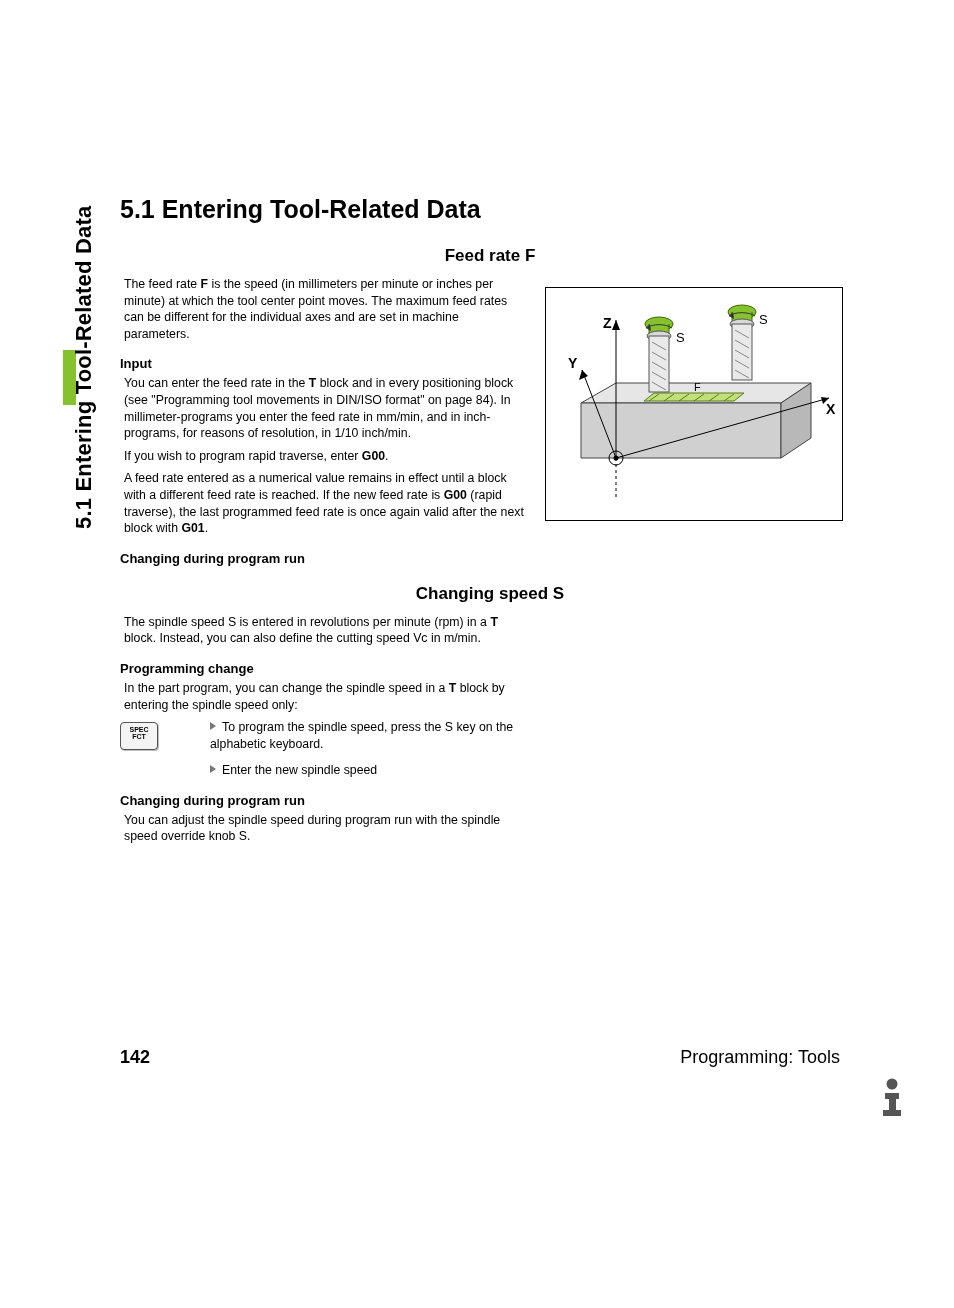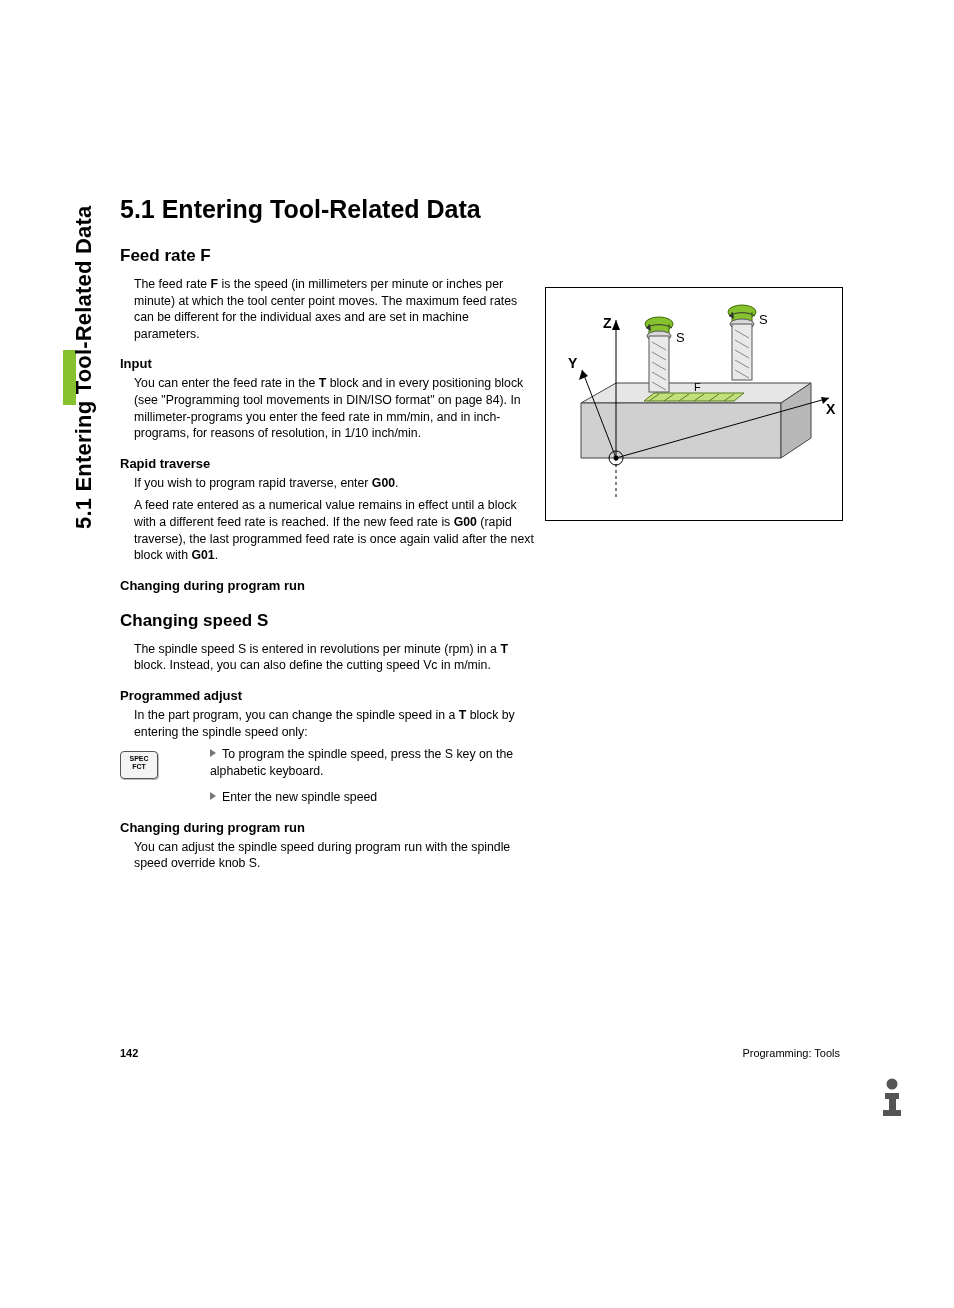--- a/index.html
+++ b/index.html
@@ -47,40 +47,41 @@
   }
   h1.section-title {
     font-size: 25px;
     font-weight: 700;
     margin: 0 0 22px 0;
   }
   h2.subsection {
     font-size: 17px;
     font-weight: 700;
     margin: 18px 0 10px 0;
+    text-align: center;
   }
   h3.para-head {
     font-size: 13px;
     font-weight: 700;
     margin: 14px 0 4px 0;
   }
   p.body {
     font-size: 12.3px;
     line-height: 1.35;
-    margin: 0 0 6px 14px;
+    margin: 0 0 6px 4px;
     max-width: 400px;
   }
   .bold { font-weight: 700; }
   .steps {
     margin: 6px 0 0 0;
     max-width: 400px;
   }
   .step-row {
     display: flex;
-    align-items: flex-end;
+    align-items: center;
     margin-bottom: 10px;
   }
   .step-row .key-col {
     width: 90px;
     flex: 0 0 90px;
   }
   .step-row .txt-col {
     flex: 1;
     font-size: 12.3px;
     line-height: 1.35;
@@ -116,21 +117,21 @@
     width: 296px;
     height: 232px;
     border: 1px solid #000;
   }
   .figure svg { display: block; }
   .footer {
     position: absolute;
     left: 120px;
     top: 1047px;
     width: 720px;
-    font-size: 11px;
+    font-size: 18px;
   }
   .footer .page-num { font-weight: 700; }
   .footer .chapter { float: right; margin-left: 32px; }
   .info-icon {
     position: absolute;
     right: 40px;
     bottom: 190px;
     width: 44px;
     height: 44px;
   }
@@ -152,38 +153,37 @@
 
   <p class="body">
     <span>The feed rate </span><span class="bold">F</span><span> is the speed (in millimeters per minute or inches per minute) at which the tool center point moves. The maximum feed rates can be different for the individual axes and are set in machine parameters.</span>
   </p>
 
   <h3 class="para-head">Input</h3>
   <p class="body">
     <span>You can enter the feed rate in the </span><span class="bold">T</span><span> block and in every positioning block (see "Programming tool movements in DIN/ISO format" on page 84). In millimeter-programs you enter the feed rate in mm/min, and in inch-programs, for reasons of resolution, in 1/10 inch/min.</span>
   </p>
 
-  <h3 class="para-head">Rapid traverse</h3>
   <p class="body">
     <span>If you wish to program rapid traverse, enter </span><span class="bold">G00</span><span>.</span>
   </p>
 
   <p class="body">
     <span>A feed rate entered as a numerical value remains in effect until a block with a different feed rate is reached. If the new feed rate is </span><span class="bold">G00</span><span> (rapid traverse), the last programmed feed rate is once again valid after the next block with </span><span class="bold">G01</span><span>.</span>
   </p>
 
   <h3 class="para-head">Changing during program run</h3>
 
   <h2 class="subsection">Changing speed S</h2>
 
   <p class="body">
     <span>The spindle speed S is entered in revolutions per minute (rpm) in a </span><span class="bold">T</span><span> block. Instead, you can also define the cutting speed Vc in m/min.</span>
   </p>
 
-  <h3 class="para-head">Programmed adjust</h3>
+  <h3 class="para-head">Programming change</h3>
   <p class="body">
     <span>In the part program, you can change the spindle speed in a </span><span class="bold">T</span><span> block by entering the spindle speed only:</span>
   </p>
 
   <div class="steps">
     <div class="step-row">
       <div class="key-col">
         <span class="key-spec">
           <span>SPEC</span><br>
           <span>FCT</span>

